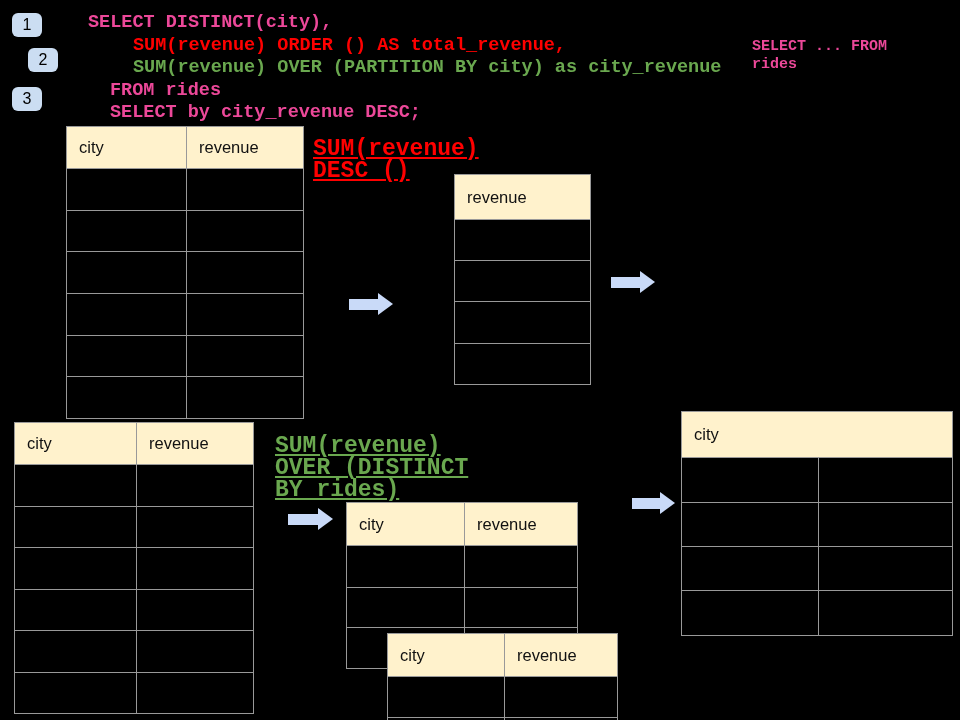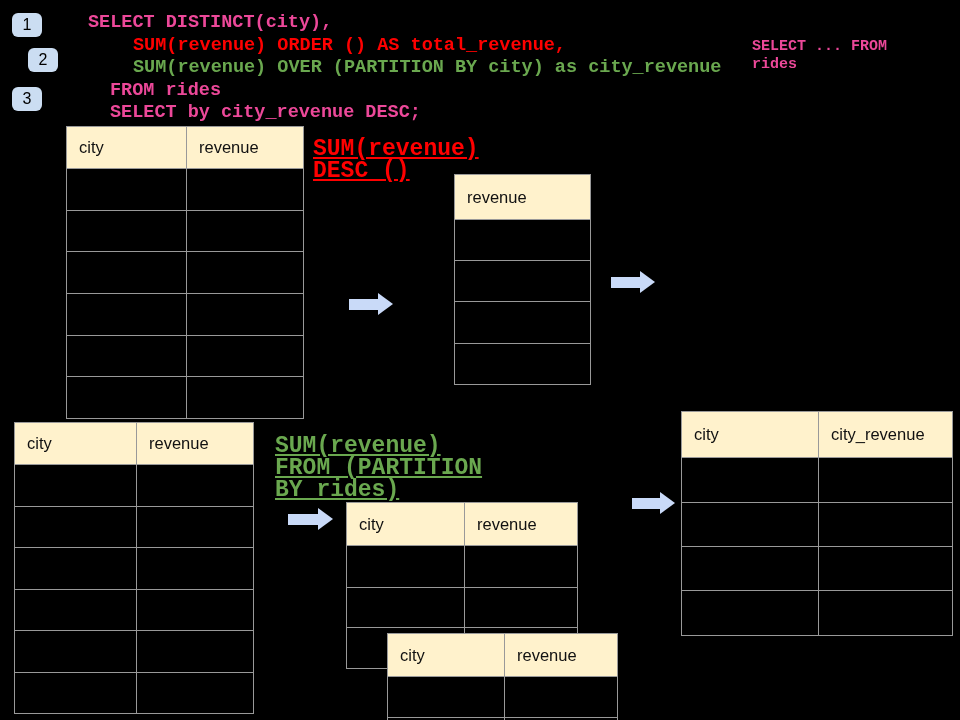--- a/index.html
+++ b/index.html
@@ -102,21 +102,21 @@
 <div class="code purple" style="left:110px;top:81px;">FROM rides</div>
 <div class="code purple" style="left:110px;top:103px;">SELECT by city_revenue DESC;</div>
 
 <div class="code purple small" style="left:752px;top:38px;">SELECT ... FROM</div>
 <div class="code purple small" style="left:752px;top:56px;">rides</div>
 
 <div class="ann red" style="left:313px;top:139px;">SUM(revenue)</div>
 <div class="ann red" style="left:313px;top:161px;">DESC ()</div>
 
 <div class="ann green" style="left:275px;top:436px;">SUM(revenue)</div>
-<div class="ann green" style="left:275px;top:458px;">FROM (PARTITION</div>
+<div class="ann green" style="left:275px;top:458px;">OVER (DISTINCT</div>
 <div class="ann green" style="left:275px;top:480px;">BY rides)</div>
 
 <div class="tbl" style="left:66px;top:126px;width:238px;">
   <div class="hdr" style="height:41px;">
     <div class="hc" style="width:119px;">
         <span>city</span>
       </div>
     <div class="hc" style="flex:1;">
         <span>revenue</span>
       </div>
@@ -262,23 +262,20 @@
 <div class="arrow" style="left:632px;top:492px;">
   <div class="shaft" style="width:28px;"></div>
     <div class="head"></div>
 </div>
 
 <div class="tbl" style="left:681px;top:411px;width:272px;">
   <div class="hdr" style="height:45px;">
     <div class="hc" style="width:136px;">
         <span>city</span>
       </div>
-    <div class="hc" style="flex:1;">
-        <span>city_revenue</span>
-      </div>
   </div>
   <div class="row" style="height:45px;">
       <div class="c" style="width:136px;"></div>
       <div class="c" style="flex:1;"></div>
     </div>
   <div class="row" style="height:44px;">
       <div class="c" style="width:136px;"></div>
       <div class="c" style="flex:1;"></div>
     </div>
   <div class="row" style="height:44px;">

